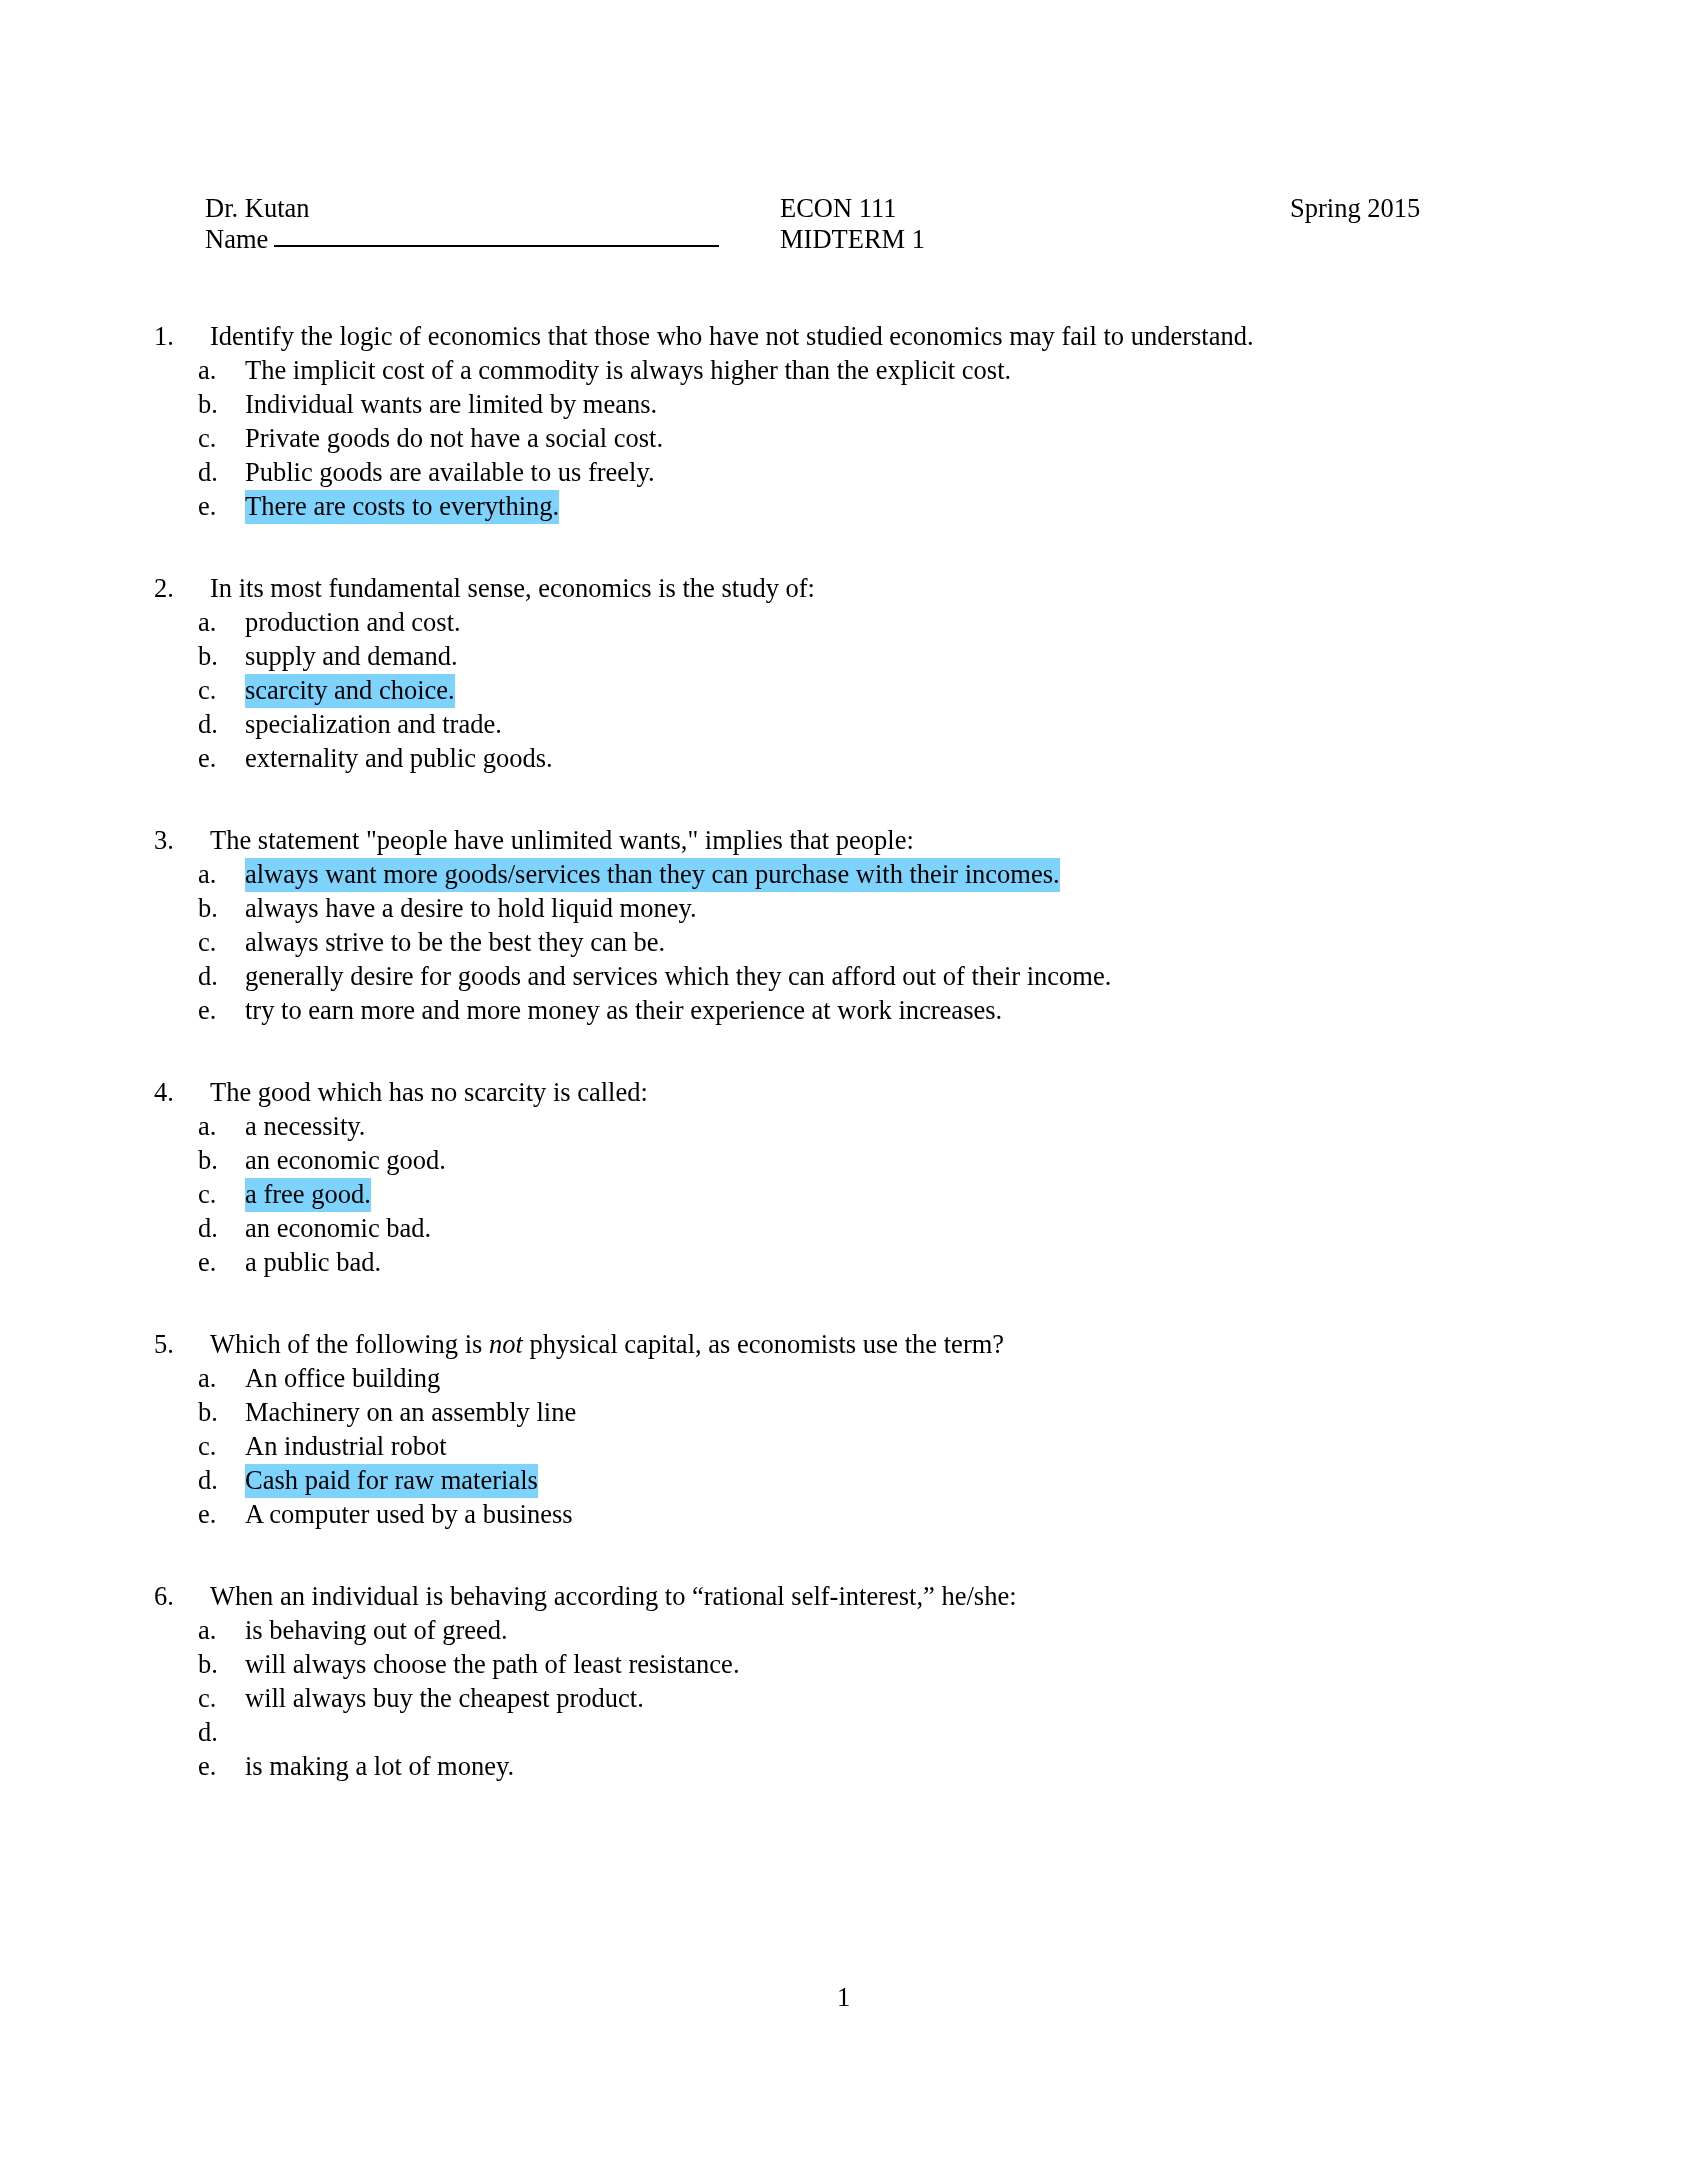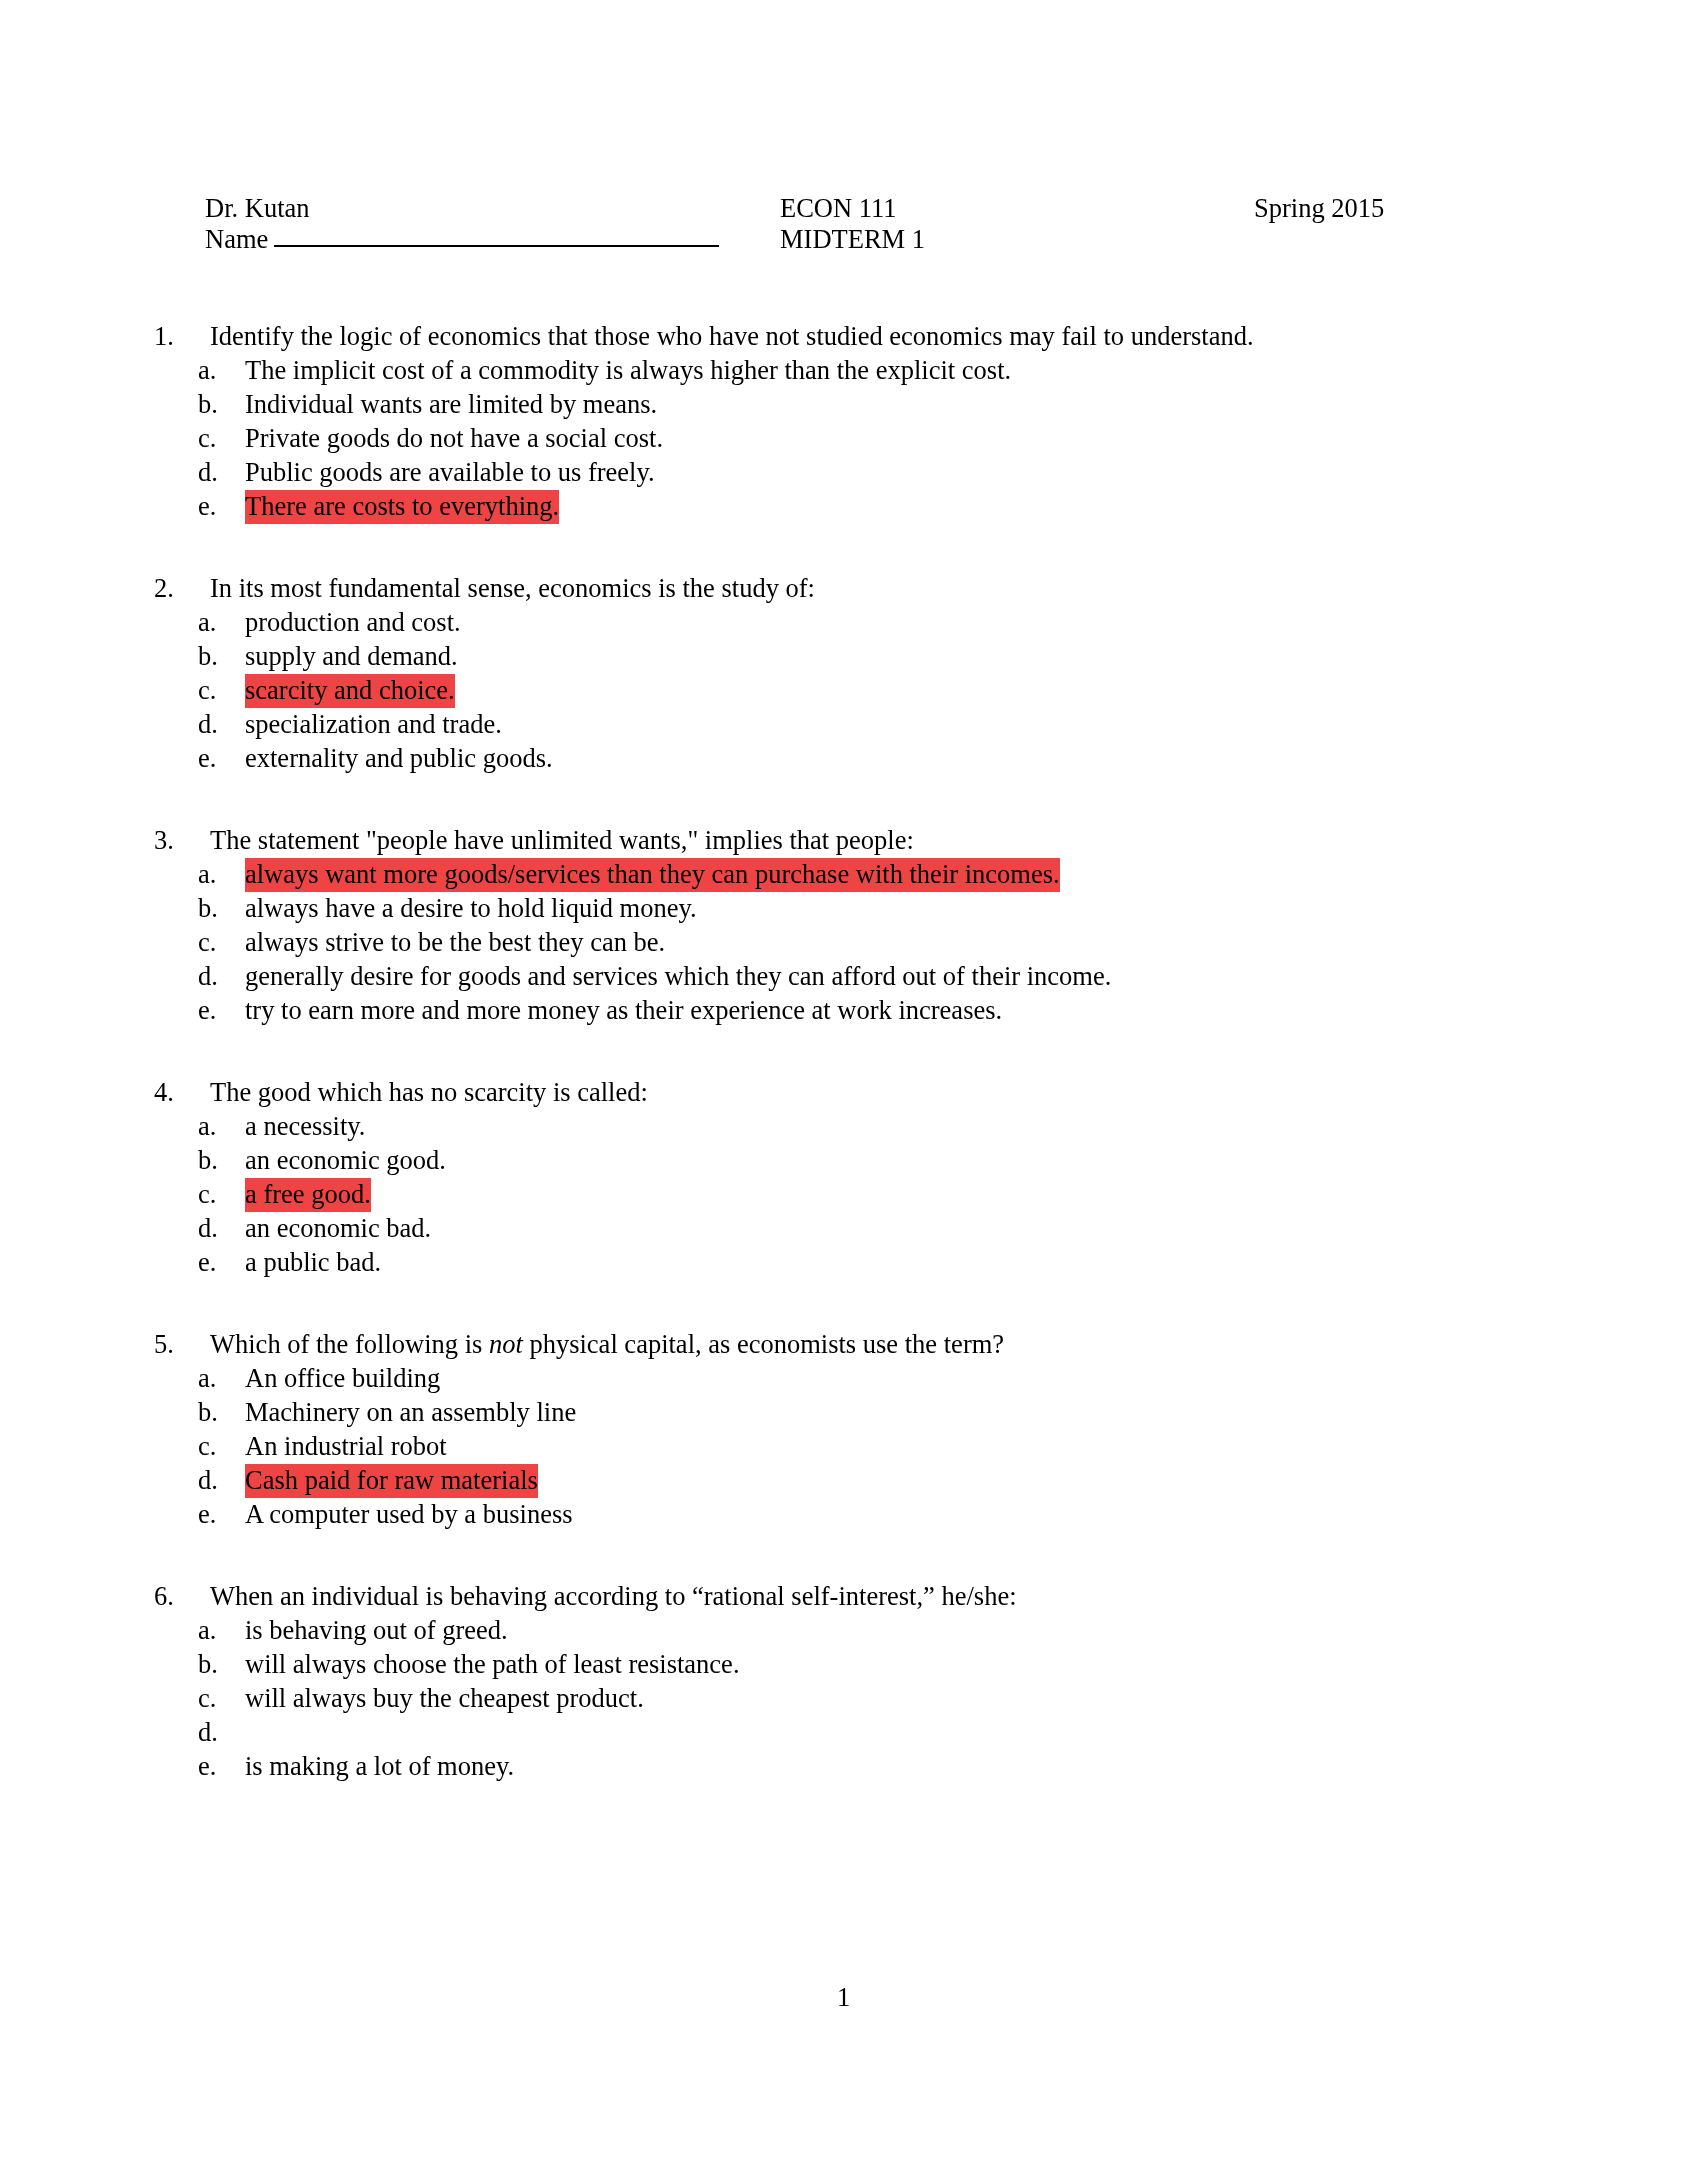--- a/index.html
+++ b/index.html
@@ -40,21 +40,21 @@
     left: 7px;
     top: 0;
   }
   .hdr-mid {
     position: absolute;
     left: 582px;
     top: 0;
   }
   .hdr-right {
     position: absolute;
-    left: 1056px;
+    left: 1092px;
     top: 0;
   }
   .name-rule {
     display: inline-block;
     border-bottom: 2.6px solid #000000;
     width: 445px;
     height: 21px;
     vertical-align: top;
     margin-left: 5.3px;
   }
@@ -106,21 +106,21 @@
     left: 198px;
     top: 0;
     width: 40px;
     font-size: 26.5px;
     line-height: 34px;
   }
   .opt-text {
     display: inline;
   }
   .opt-text.hl {
-    background-color: #ef4444;
+    background-color: #7dd3fc;
     box-decoration-break: clone;
     -webkit-box-decoration-break: clone;
     padding: 1.3px 0 2.6px 0;
   }
 
   
   .footer {
     position: absolute;
     left: 0;
     top: 1981px;

